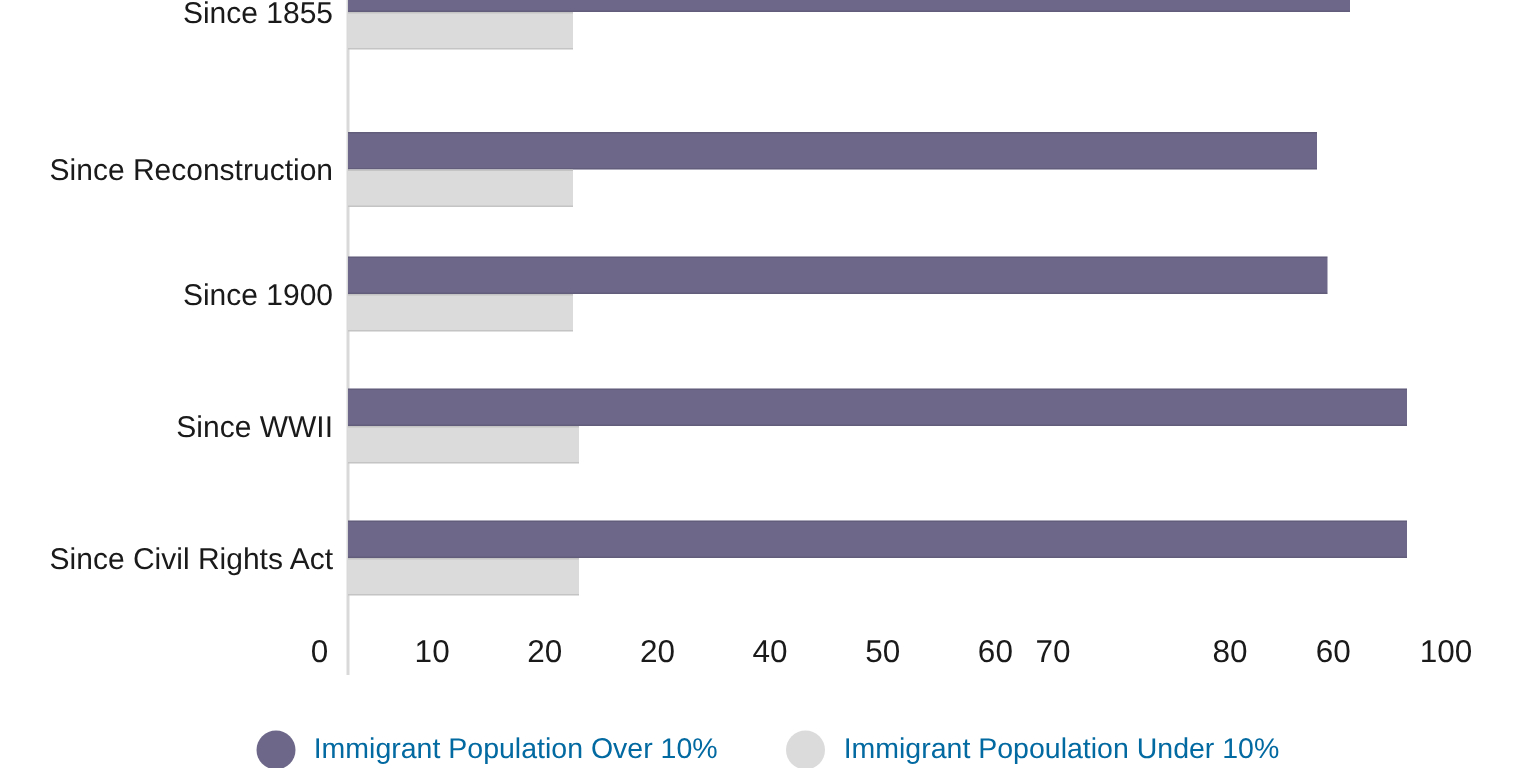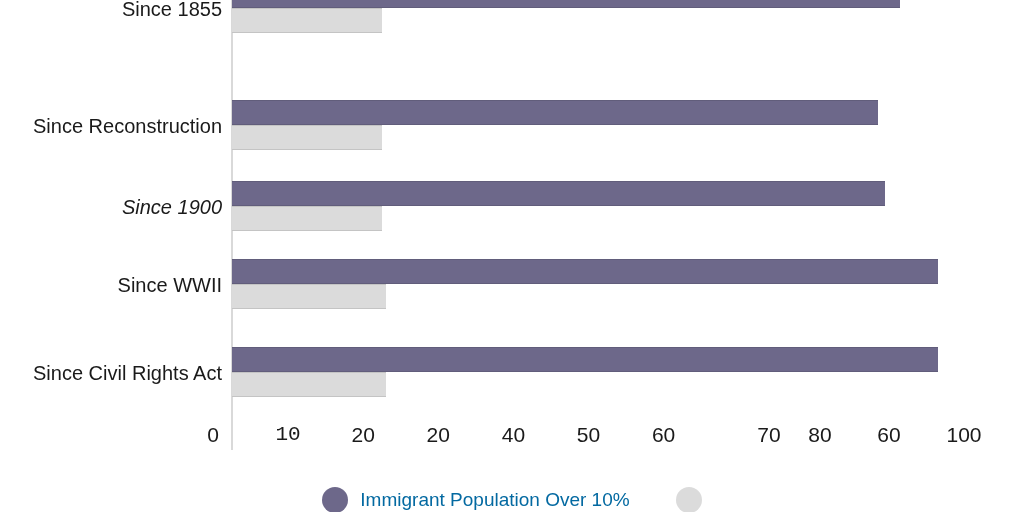--- a/index.html
+++ b/index.html
@@ -118,61 +118,62 @@
 <div id="chart-root">
 
   <div id="plot-area">
     <div class="axis-line"></div>
 
   <div class="cat-row" style="top: -17px; height: 50px;">
         <div class="cat-label" style="top: 16px;">Since 1855</div>
         <div class="bar over" title="Immigrant Population Over 10%: 89" style="top: 0px; width: 668.39px; background: rgb(109, 104, 138);"></div>
         <div class="bar under" title="Immigrant Popoulation Under 10%: 20" style="top: 25px; width: 150.2px; background: rgb(219, 219, 219);"></div>
       </div>
-      <div class="cat-row" style="top: 100px; height: 50px;">
+      <div class="cat-row" style="top: 88px; height: 50px;">
         <div class="cat-label" style="top: 16px;">Since Reconstruction</div>
         <div class="bar over" title="Immigrant Population Over 10%: 86" style="top: 0px; width: 645.86px; background: rgb(109, 104, 138);"></div>
         <div class="bar under" title="Immigrant Popoulation Under 10%: 20" style="top: 25px; width: 150.2px; background: rgb(219, 219, 219);"></div>
       </div>
-      <div class="cat-row" style="top: 181px; height: 50px; font-style: italic;">
+      <div class="cat-row" style="top: 171px; height: 50px;">
         <div class="cat-label" style="top: 16px;">Since 1900</div>
         <div class="bar over" title="Immigrant Population Over 10%: 87" style="top: 0px; width: 653.37px; background: rgb(109, 104, 138);"></div>
         <div class="bar under" title="Immigrant Popoulation Under 10%: 20" style="top: 25px; width: 150.2px; background: rgb(219, 219, 219);"></div>
       </div>
       <div class="cat-row" style="top: 347px; height: 50px;">
         <div class="cat-label" style="top: 16px;">Since Civil Rights Act</div>
         <div class="bar over" title="Immigrant Population Over 10%: 94" style="top: 0px; width: 705.94px; background: rgb(109, 104, 138);"></div>
         <div class="bar under" title="Immigrant Popoulation Under 10%: 20.5" style="top: 25px; width: 153.955px; background: rgb(219, 219, 219);"></div>
       </div>
       <div class="cat-row" style="top: 259px; height: 50px;">
         <div class="cat-label" style="top: 16px;">Since WWII</div>
         <div class="bar over" title="Immigrant Population Over 10%: 94" style="top: 0px; width: 705.94px; background: rgb(109, 104, 138);"></div>
         <div class="bar under" title="Immigrant Popoulation Under 10%: 20.5" style="top: 25px; width: 153.955px; background: rgb(219, 219, 219);"></div>
       </div>
     </div>
 
   <div id="x-axis">
 
   <div class="tick-label" style="left: 213px;">0</div>
-      <div class="tick-label" style="left: 288.1px; font-family: Liberation Mono, monospace;">10</div>
+      <div class="tick-label" style="left: 288.1px;">10</div>
       <div class="tick-label" style="left: 363.2px;">20</div>
       <div class="tick-label" style="left: 438.3px;">20</div>
       <div class="tick-label" style="left: 513.4px;">40</div>
       <div class="tick-label" style="left: 588.5px;">50</div>
       <div class="tick-label" style="left: 663.6px;">60</div>
-      <div class="tick-label" style="left: 769px;">70</div>
+      <div class="tick-label" style="left: 702px;">70</div>
       <div class="tick-label" style="left: 820px;">80</div>
       <div class="tick-label" style="left: 888.9px;">60</div>
       <div class="tick-label" style="left: 964px;">100</div>
     </div>
 
   <div id="legend">
 
   <div class="legend-item">
         <span class="legend-swatch" style="background: rgb(109, 104, 138);"></span>
         <span class="legend-text">Immigrant Population Over 10%</span>
       </div>
       <div class="legend-item">
         <span class="legend-swatch" style="background: rgb(219, 219, 219);"></span>
+        <span class="legend-text">Immigrant Popoulation Under 10%</span>
       </div>
     </div>
 
 </div>
 
 </body></html>

